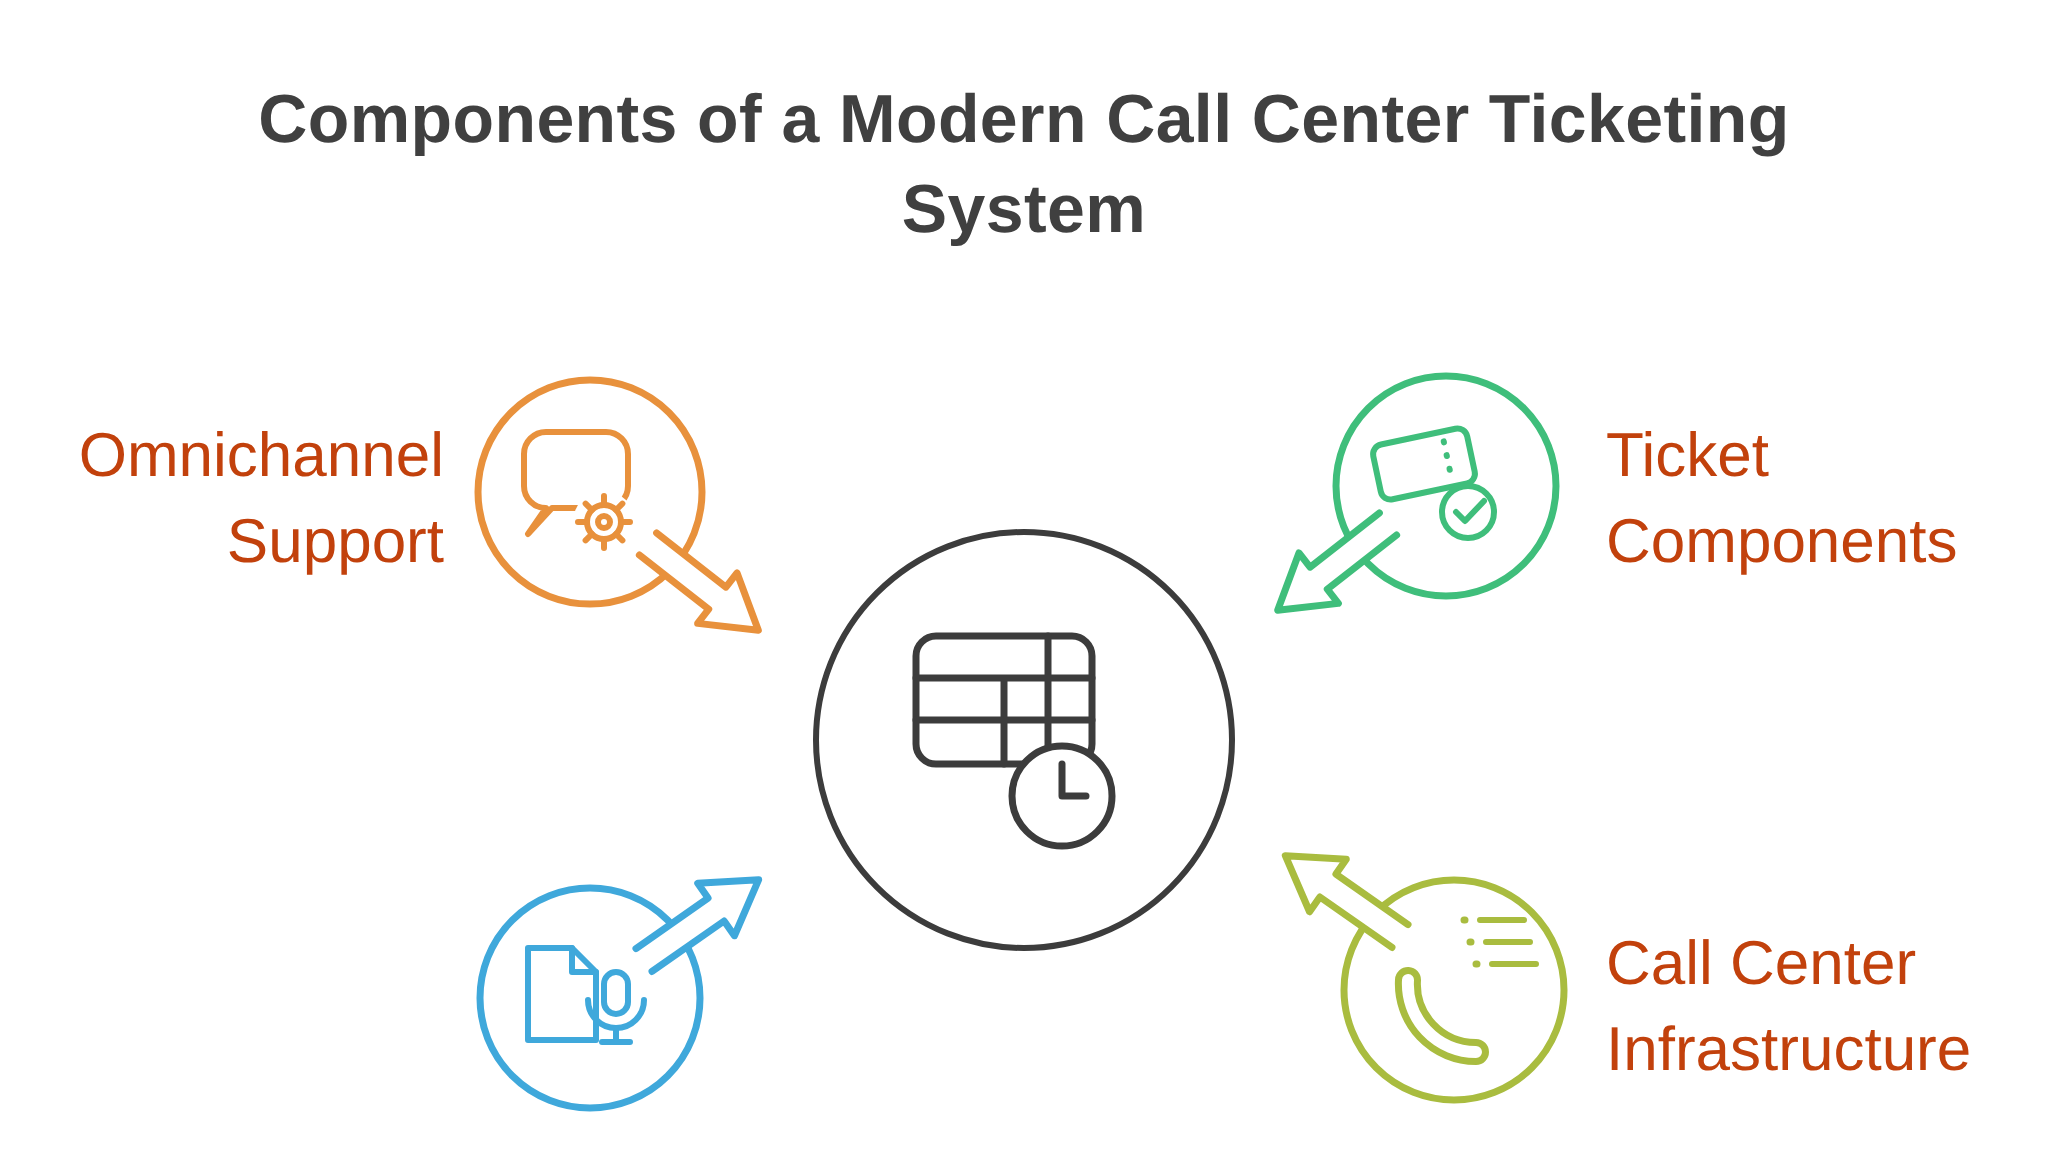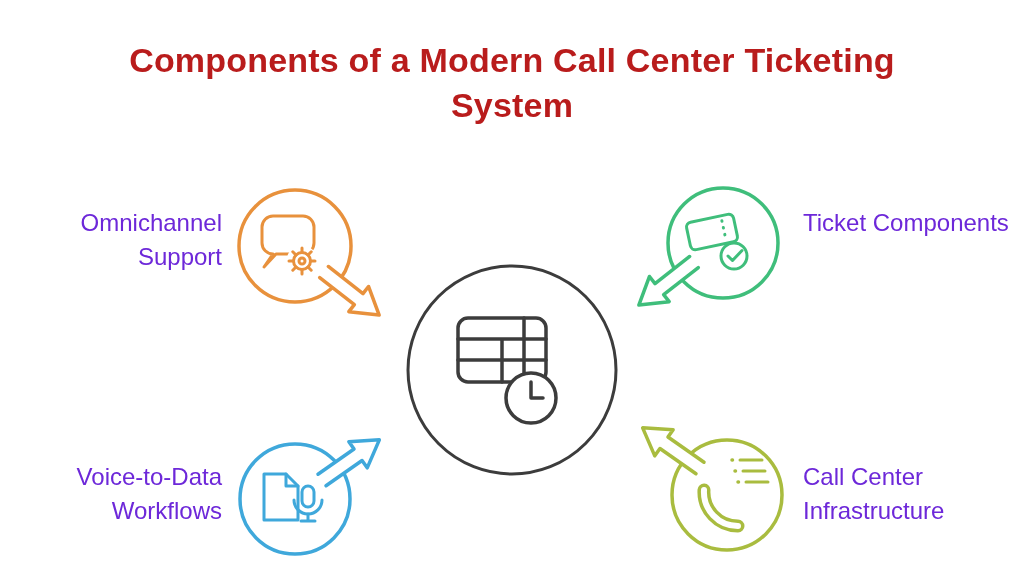--- a/index.html
+++ b/index.html
@@ -6,37 +6,36 @@
   html,body { background:#fff; }
   body { font-family:"Liberation Sans", sans-serif; }
   .canvas {
     position:relative; width:1024px; height:579px;
     background:#fff; overflow:hidden;
   }
   .abs { position:absolute; }
   .title {
     position:absolute; left:112px; top:38px; width:800px;
     text-align:center; font-size:34px; font-weight:700;
-    color:#b91c1c; line-height:1.32; letter-spacing:.2px;
+    color:#404040; line-height:1.32; letter-spacing:.2px;
   }
   .label {
-    position:absolute; font-size:24px; color:#6d28d9; line-height:1.4;
+    position:absolute; font-size:31px; color:#c2410c; line-height:1.4;
   }
   .right-align { text-align:right; }
 </style>
 </head>
 <body>
 
 <div class="canvas">
 
   <div class="title">Components of a Modern Call Center Ticketing System</div>
 
   <div class="label right-align" style="left:20px;top:206px;width:202px">Omnichannel Support</div>
   <div class="label" style="left:803px;top:206px;width:220px">Ticket Components</div>
-  <div class="label right-align" style="left:18px;top:460px;width:204px">Voice-to-Data Workflows</div>
   <div class="label" style="left:803px;top:460px;width:232px">Call Center Infrastructure</div>
 
   <svg class="abs" style="left:232px;top:184px" width="170" height="140" viewBox="0 0 170 140">
     <g fill="none" stroke-width="3.5" stroke-linecap="round" stroke="#E8913C">
       <circle cx="63" cy="62" r="56" fill="#fff"></circle>
       <g stroke-width="3">
         <path d="M41,32 H71 a11,11 0 0 1 11,11 v16 a11,11 0 0 1 -11,11 H44 L32,83 41,70 a11,11 0 0 1 -11,-11 V43 a11,11 0 0 1 11,-11 z" stroke-linejoin="round"></path>
         <circle cx="70" cy="77" r="15.5" fill="#fff" stroke="none"></circle>
         <circle cx="70" cy="77" r="8.5"></circle>
         <circle cx="70" cy="77" r="3"></circle>

